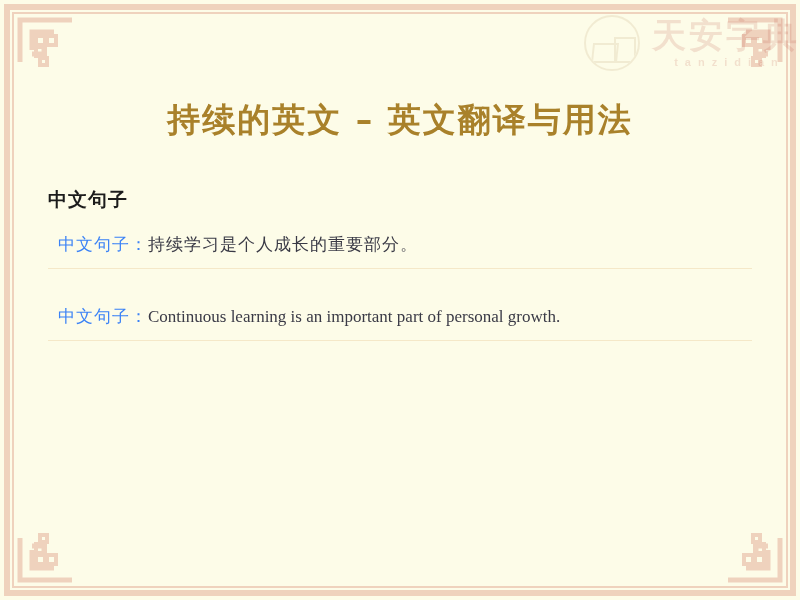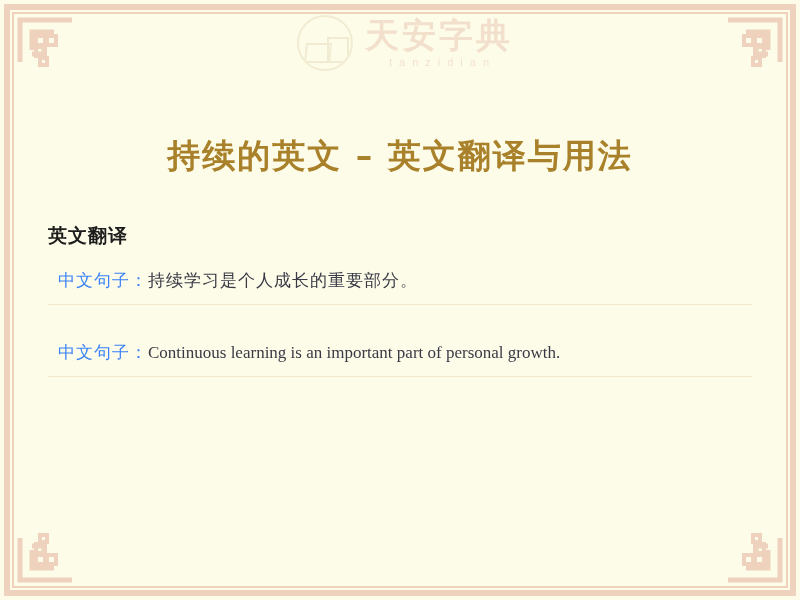--- a/index.html
+++ b/index.html
@@ -61,21 +61,21 @@
 
   
   .watermark {
     position: absolute;
     left: 10px;
     right: 0;
     top: 12px;
     height: 62px;
     display: flex;
     align-items: center;
-    justify-content: center;
+    justify-content: flex-end;
     gap: 12px;
     pointer-events: none;
     opacity: 0.14;
   }
   .wm-emblem {
     width: 52px;
     height: 52px;
     border-radius: 50%;
     border: 2px solid #B08A55;
     position: relative;
@@ -110,31 +110,32 @@
     letter-spacing: 3px;
     font-family: "DejaVu Serif", "Liberation Serif", serif;
   }
   .wm-sub {
     margin-top: 5px;
     font-size: 11px;
     letter-spacing: 7px;
     color: #B23B2E;
     font-family: "Liberation Sans", sans-serif;
     text-indent: 7px;
+    font-weight: bold;
   }
 
   
   .content {
     position: absolute;
     left: 0;
     top: 0;
     width: 800px;
     height: 600px;
     box-sizing: border-box;
-    padding: 120px 48px 0 48px;
+    padding: 84px 48px 0 48px;
   }
 
   .page-title {
     margin: 0;
     text-align: center;
     font-size: 33px;
     font-weight: 700;
     color: #A9812A;
     letter-spacing: 2px;
     font-family: "DejaVu Serif", "Liberation Serif", serif;
@@ -256,21 +257,21 @@
       <div class="wm-title">天安字典</div>
       <div class="wm-sub">tanzidian</div>
     </div>
   </div>
 
   <div class="content">
 
     <h1 class="page-title">持续的英文 – 英文翻译与用法</h1>
 
     <div class="section section-sentence">
-      <h2 class="section-heading">英文翻译</h2>
+      <h2 class="section-heading">中文句子</h2>
       <div class="rows">
 
         <div class="row">
           <span class="row-label">中文句子：</span><span class="row-value row-value-cn">持续学习是个人成长的重要部分。</span>
         </div>
 
 
       </div>
     </div>
 

